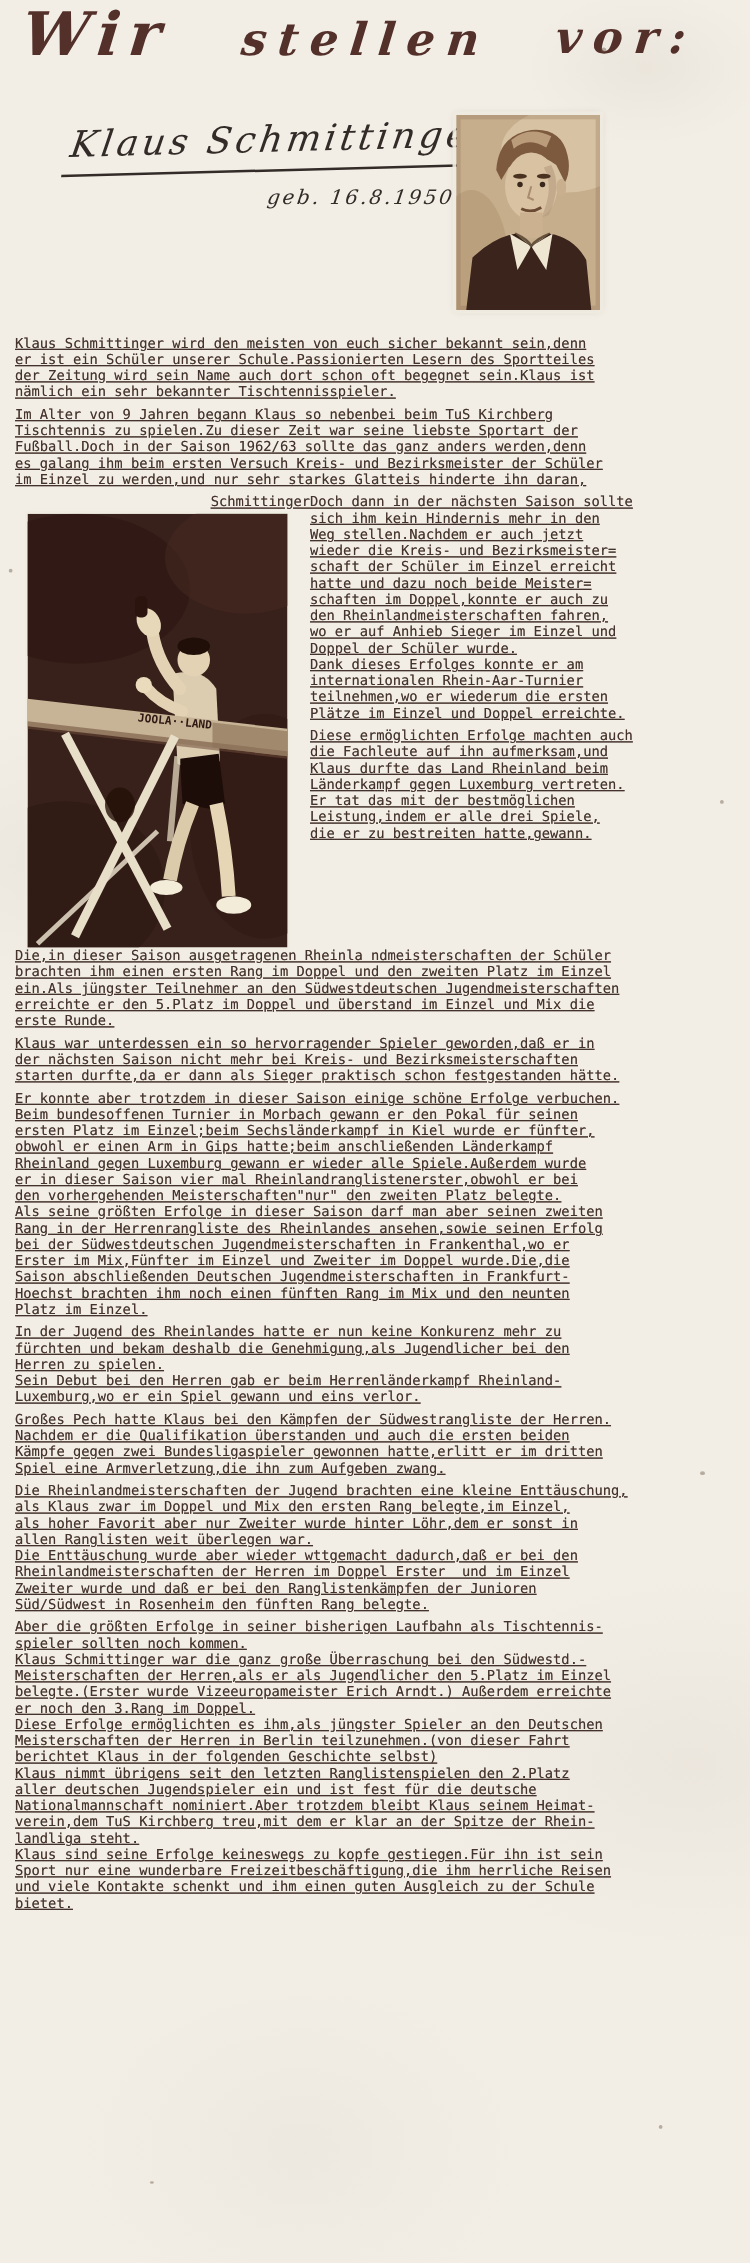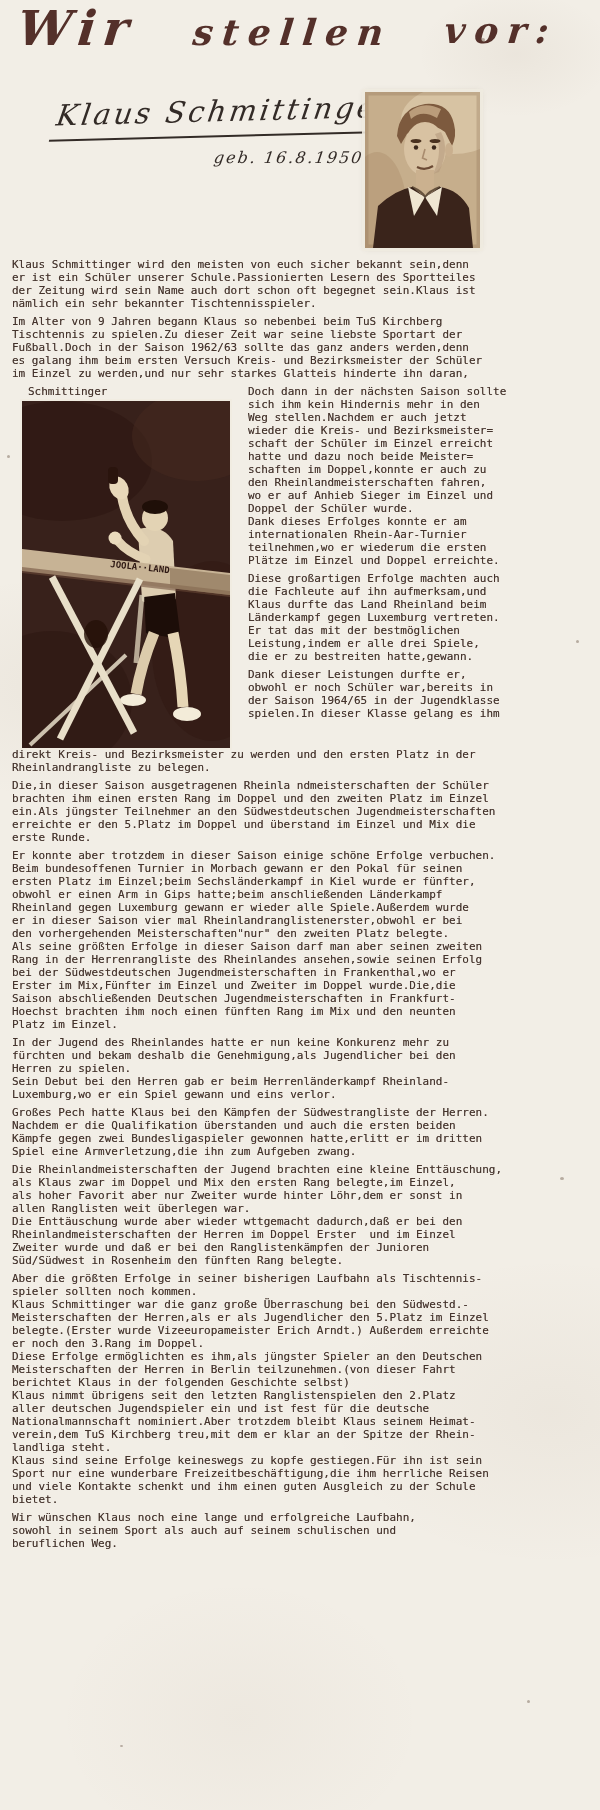--- a/index.html
+++ b/index.html
@@ -37,27 +37,27 @@
   .birth-script{
     position:absolute;top:148px;left:214px;
     font-family:"DejaVu Serif","Liberation Serif",serif;font-style:italic;
     font-size:16px;letter-spacing:2px;color:#332b27;transform:skewX(-8deg);
   }
   
   .portrait{position:absolute;top:92px;left:365px;width:115px;height:156px;
     box-shadow:0 0 0 3px rgba(240,235,224,.9), 0 0 6px rgba(100,80,60,.25);}
   .portrait svg{display:block;}
   .photo-row{display:flex;align-items:flex-start;}
-  .photo-col{width:236px;flex:0 0 236px;}
+  .photo-col{width:236px;flex:0 0 236px;text-align:right;}
   .photo-caption{margin:0 0 3px 16px;}
   .action-photo{width:208px;height:347px;margin-left:10px;
     box-shadow:0 0 0 2px rgba(240,235,224,.8);}
   .col-right{flex:1;}
   
-  .main{position:absolute;top:258px;left:12px;width:576px;}
+  .main{position:absolute;top:268px;left:12px;width:576px;text-decoration:underline;}
   .speck{position:absolute;border-radius:50%;background:#6e5c4c;opacity:.45;}
 </style>
 </head>
 <body>
 
 <div class="headline">
   <span class="hw hw-0">Wir</span>
   <span class="hw hw-1">stellen</span>
   <span class="hw hw-2">vor:</span>
 </div>
@@ -149,41 +149,38 @@
 schaft der Schüler im Einzel erreicht
 hatte und dazu noch beide Meister=
 schaften im Doppel,konnte er auch zu
 den Rheinlandmeisterschaften fahren,
 wo er auf Anhieb Sieger im Einzel und
 Doppel der Schüler wurde.
 Dank dieses Erfolges konnte er am
 internationalen Rhein-Aar-Turnier
 teilnehmen,wo er wiederum die ersten
 Plätze im Einzel und Doppel erreichte.</p>
-      <p class="tw para">Diese großartigen Erfolge machten auch
+      <p class="tw para">Diese ermöglichten Erfolge machten auch
 die Fachleute auf ihn aufmerksam,und
 Klaus durfte das Land Rheinland beim
 Länderkampf gegen Luxemburg vertreten.
 Er tat das mit der bestmöglichen
 Leistung,indem er alle drei Spiele,
 die er zu bestreiten hatte,gewann.</p>
-      <p class="tw para">Dank dieser Leistungen durfte er,
-obwohl er noch Schüler war,bereits in
-der Saison 1964/65 in der Jugendklasse
-spielen.In dieser Klasse gelang es ihm</p>
     </div>
   </div>
 
-  <p class="tw para">direkt Kreis- und Bezirksmeister zu werden und den ersten Platz in der
-Rheinlandrangliste zu belegen.</p>
   <p class="tw para">Die,in dieser Saison ausgetragenen Rheinla ndmeisterschaften der Schüler
 brachten ihm einen ersten Rang im Doppel und den zweiten Platz im Einzel
 ein.Als jüngster Teilnehmer an den Südwestdeutschen Jugendmeisterschaften
 erreichte er den 5.Platz im Doppel und überstand im Einzel und Mix die
 erste Runde.</p>
+  <p class="tw para">Klaus war unterdessen ein so hervorragender Spieler geworden,daß er in
+der nächsten Saison nicht mehr bei Kreis- und Bezirksmeisterschaften
+starten durfte,da er dann als Sieger praktisch schon festgestanden hätte.</p>
   <p class="tw para">Er konnte aber trotzdem in dieser Saison einige schöne Erfolge verbuchen.
 Beim bundesoffenen Turnier in Morbach gewann er den Pokal für seinen
 ersten Platz im Einzel;beim Sechsländerkampf in Kiel wurde er fünfter,
 obwohl er einen Arm in Gips hatte;beim anschließenden Länderkampf
 Rheinland gegen Luxemburg gewann er wieder alle Spiele.Außerdem wurde
 er in dieser Saison vier mal Rheinlandranglistenerster,obwohl er bei
 den vorhergehenden Meisterschaften"nur" den zweiten Platz belegte.
 Als seine größten Erfolge in dieser Saison darf man aber seinen zweiten
 Rang in der Herrenrangliste des Rheinlandes ansehen,sowie seinen Erfolg
 bei der Südwestdeutschen Jugendmeisterschaften in Frankenthal,wo er
@@ -219,23 +216,20 @@
 berichtet Klaus in der folgenden Geschichte selbst)
 Klaus nimmt übrigens seit den letzten Ranglistenspielen den 2.Platz
 aller deutschen Jugendspieler ein und ist fest für die deutsche
 Nationalmannschaft nominiert.Aber trotzdem bleibt Klaus seinem Heimat-
 verein,dem TuS Kirchberg treu,mit dem er klar an der Spitze der Rhein-
 landliga steht.
 Klaus sind seine Erfolge keineswegs zu kopfe gestiegen.Für ihn ist sein
 Sport nur eine wunderbare Freizeitbeschäftigung,die ihm herrliche Reisen
 und viele Kontakte schenkt und ihm einen guten Ausgleich zu der Schule
 bietet.</p>
-  <p class="tw para">Wir wünschen Klaus noch eine lange und erfolgreiche Laufbahn,
-sowohl in seinem Sport als auch auf seinem schulischen und
-beruflichen Weg.</p>
 
 </div>
 
 <div class="speck" style="left:481px;top:38px;width:4px;height:4px;"></div>
 <div class="speck" style="left:7px;top:455px;width:3px;height:3px;"></div>
 <div class="speck" style="left:560px;top:1177px;width:4px;height:3px;"></div>
 <div class="speck" style="left:576px;top:640px;width:3px;height:3px;"></div>
 <div class="speck" style="left:527px;top:1700px;width:3px;height:3px;"></div>
 <div class="speck" style="left:120px;top:1745px;width:3px;height:2px;"></div>
 

